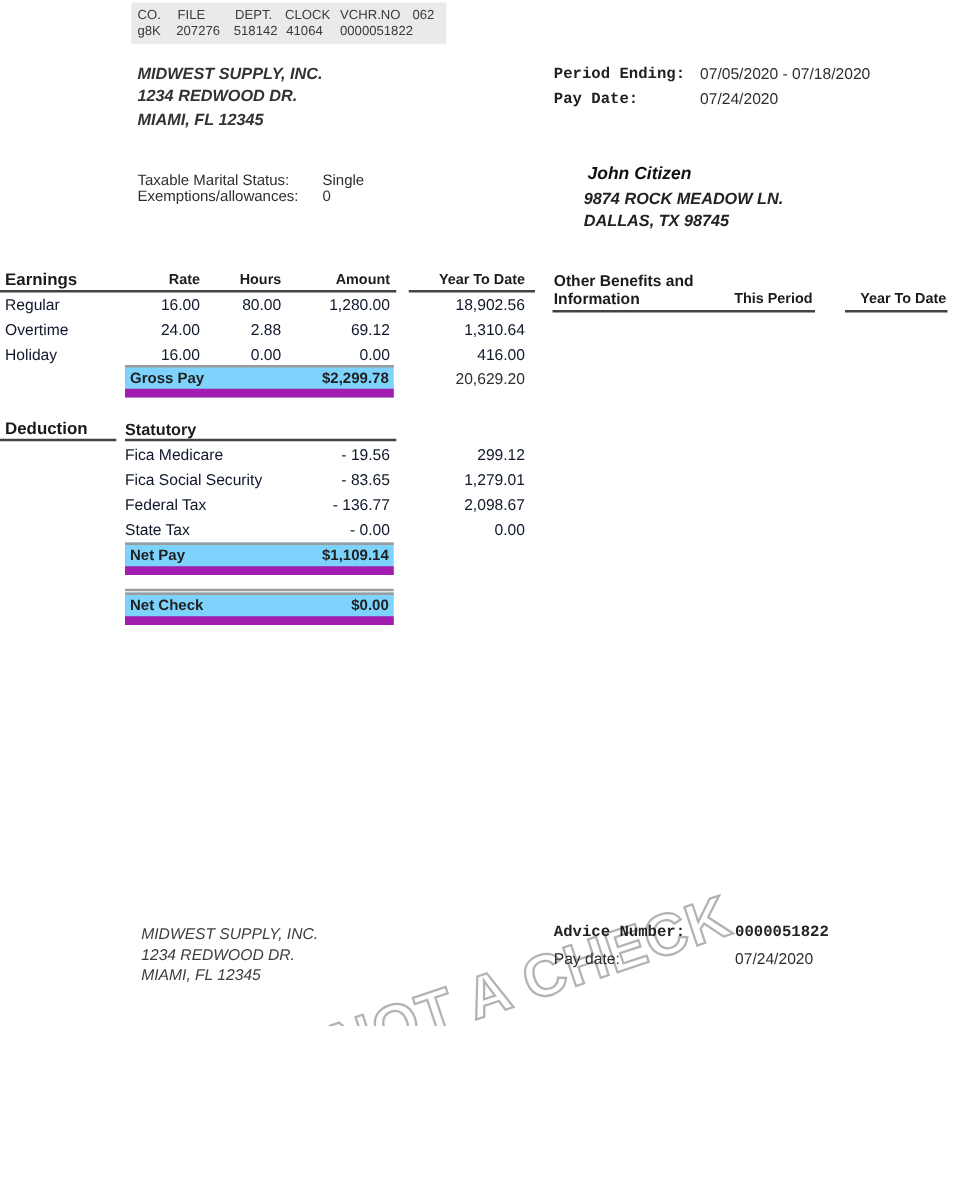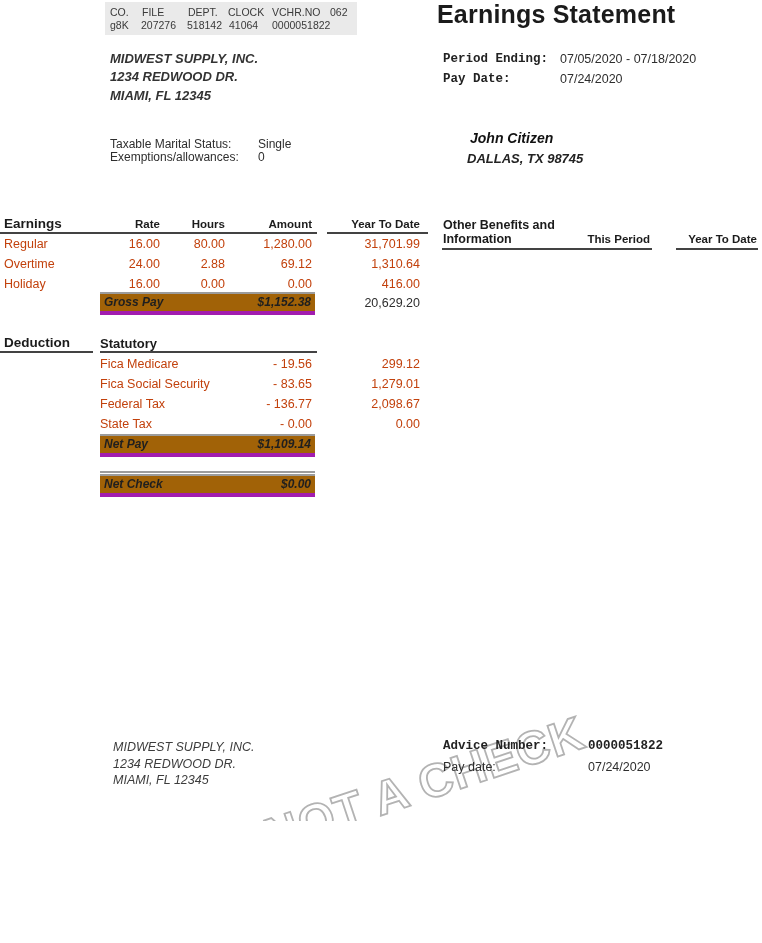--- a/index.html
+++ b/index.html
@@ -13,30 +13,30 @@
   .hdrbox span{position:absolute;font-size:10.5px;color:#3a3a3a;white-space:nowrap;}
   
   .title{position:absolute;left:437px;top:0px;margin:0;font-size:25px;font-weight:bold;color:#1b1b1b;letter-spacing:.2px;}
   
   .addr{position:absolute;font-size:13px;line-height:1.42;font-weight:bold;font-style:italic;color:#333;}
   .addr2{position:absolute;font-size:12.5px;line-height:1.32;font-style:italic;color:#3d3d3d;}
   
   .lbl{position:absolute;font-weight:bold;font-size:12.5px;color:#222;white-space:nowrap;font-family:Liberation Mono, monospace;}
   .val{position:absolute;font-size:12.5px;color:#2e2e2e;white-space:nowrap;}
   
-  .row{position:absolute;left:0;right:0;height:16px;font-size:12.5px;color:#c2410c;}
+  .row{position:absolute;left:0;right:0;height:16px;font-size:12.5px;color:#0f172a;}
   .row .lab{position:absolute;white-space:nowrap;}
   .row .v{position:absolute;white-space:nowrap;}
   .c-rate{right:602px;padding-left:20px;}  .c-hours{right:537px;}  .c-amt{right:450px;}  .c-ytd{right:342px;}
   .colhead{position:absolute;font-weight:bold;font-size:11.5px;color:#1c1c1c;white-space:nowrap;}
   .sectitle{position:absolute;font-weight:bold;font-size:13.5px;color:#1b1b1b;white-space:nowrap;}
   .ul{position:absolute;height:2px;background:#434343;}
   .ul2{position:absolute;height:2px;background:#9c9c9c;}
-  .bar{position:absolute;left:100px;width:215px;height:17px;line-height:17px;background:#a16207;
-       border-top:2px solid #9c9c9c;border-bottom:4px solid #a21caf;font-size:12px;color:#1f1f1f;font-style:italic;}
+  .bar{position:absolute;left:100px;width:215px;height:17px;line-height:17px;background:#7dd3fc;
+       border-top:2px solid #9c9c9c;border-bottom:7px solid #a21caf;font-size:12px;color:#1f1f1f;}
   .bar .lab{position:absolute;left:4px;font-weight:bold;white-space:nowrap;}
   .bar .amt{position:absolute;right:4px;font-weight:bold;white-space:nowrap;}
   
   .watermark{position:absolute;left:90px;top:868px;white-space:nowrap;font-size:47px;font-weight:bold;
              letter-spacing:1px;color:transparent;-webkit-text-stroke:1.8px #a6a6a6;
              transform:rotate(-18.5deg);transform-origin:0 50%;opacity:.85;}
   .nonneg{position:absolute;left:507px;top:916px;font-size:18px;font-weight:normal;color:#1a1a1a;letter-spacing:.3px;}
   
   .logo{position:absolute;left:596px;top:898px;width:166px;height:36px;}
   .logo .txt{position:absolute;left:16px;top:10px;font-size:12.5px;color:#b4a5d6;white-space:nowrap;opacity:.95;}
@@ -56,76 +56,76 @@
     <span style="left:123px;top:4px">CLOCK</span>
     <span style="left:167px;top:4px">VCHR.NO</span>
     <span style="left:225px;top:4px">062</span>
     <span style="left:5px;top:17px">g8K</span>
     <span style="left:36px;top:17px">207276</span>
     <span style="left:82px;top:17px">518142</span>
     <span style="left:124px;top:17px">41064</span>
     <span style="left:167px;top:17px">0000051822</span>
   </div>
 
-  <h1 class="title">Earnings Statement</h1>
 
   <div class="addr" style="left:110px;top:50px">
     <div>MIDWEST SUPPLY, INC.</div>
     <div>1234 REDWOOD DR.</div>
     <div>MIAMI, FL 12345</div>
   </div>
 
   <span class="lbl" style="left:443px;top:52px">Period Ending:</span>
   <span class="val" style="left:560px;top:52px">07/05/2020 - 07/18/2020</span>
   <span class="lbl" style="left:443px;top:72px">Pay Date:</span>
   <span class="val" style="left:560px;top:72px">07/24/2020</span>
 
   <span class="val" style="left:110px;top:137px;font-size:12px">Taxable Marital Status:</span>
   <span class="val" style="left:258px;top:137px;font-size:12px">Single</span>
   <span class="val" style="left:110px;top:150px;font-size:12px">Exemptions/allowances:</span>
   <span class="val" style="left:258px;top:150px;font-size:12px">0</span>
 
   <div class="abs b i" style="left:470px;top:130px;font-size:14px;color:#111">John Citizen</div>
   <div class="addr" style="left:467px;top:150px;color:#222">
+    <div>9874 ROCK MEADOW LN.</div>
     <div>DALLAS, TX 98745</div>
   </div>
 
   <span class="sectitle" style="left:4px;top:216px">Earnings</span>
   <span class="colhead c-rate" style="top:218px;position:absolute">Rate</span>
   <span class="colhead c-hours" style="top:218px">Hours</span>
   <span class="colhead c-amt" style="top:218px">Amount</span>
   <span class="colhead c-ytd" style="top:218px">Year To Date</span>
   <div class="ul" style="left:0;width:317px;top:232px"></div>
   <div class="ul" style="left:327px;width:101px;top:232px"></div>
 
   <div class="row" style="top:237px">
     <span class="lab" style="left:4px">Regular</span>
     <span class="v c-rate">16.00</span>
     <span class="v c-hours">80.00</span>
     <span class="v c-amt">1,280.00</span>
-    <span class="v c-ytd">31,701.99</span>
+    <span class="v c-ytd">18,902.56</span>
   </div>
   <div class="row" style="top:257px">
     <span class="lab" style="left:4px">Overtime</span>
     <span class="v c-rate">24.00</span>
     <span class="v c-hours">2.88</span>
     <span class="v c-amt">69.12</span>
     <span class="v c-ytd">1,310.64</span>
   </div>
   <div class="row" style="top:277px">
     <span class="lab" style="left:4px">Holiday</span>
     <span class="v c-rate">16.00</span>
     <span class="v c-hours">0.00</span>
     <span class="v c-amt">0.00</span>
     <span class="v c-ytd">416.00</span>
   </div>
 
   <div class="bar" style="top:292px">
     <span class="lab">Gross Pay</span>
-    <span class="amt">$1,152.38</span>
+    <span class="amt">$2,299.78</span>
   </div>
   <span class="val c-ytd" style="position:absolute;top:296px">20,629.20</span>
 
   <div class="abs b" style="left:443px;top:218px;font-size:12.5px;line-height:1.15;color:#1b1b1b">
     <div>Other Benefits and</div>
     <div>Information</div>
   </div>
   <span class="colhead" style="right:112px;top:233px">This Period</span>
   <span class="colhead" style="right:5px;top:233px">Year To Date</span>
   <div class="ul" style="left:442px;width:210px;top:248px"></div>

